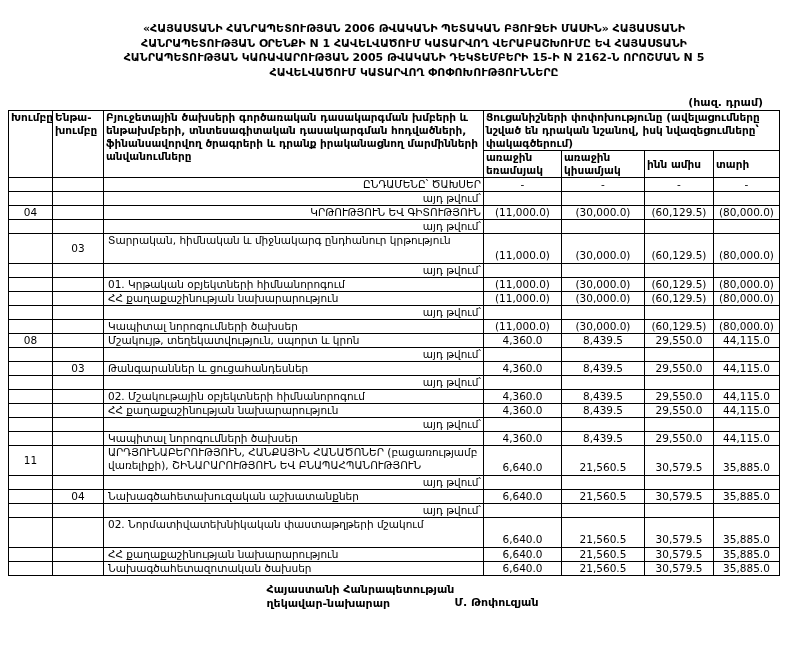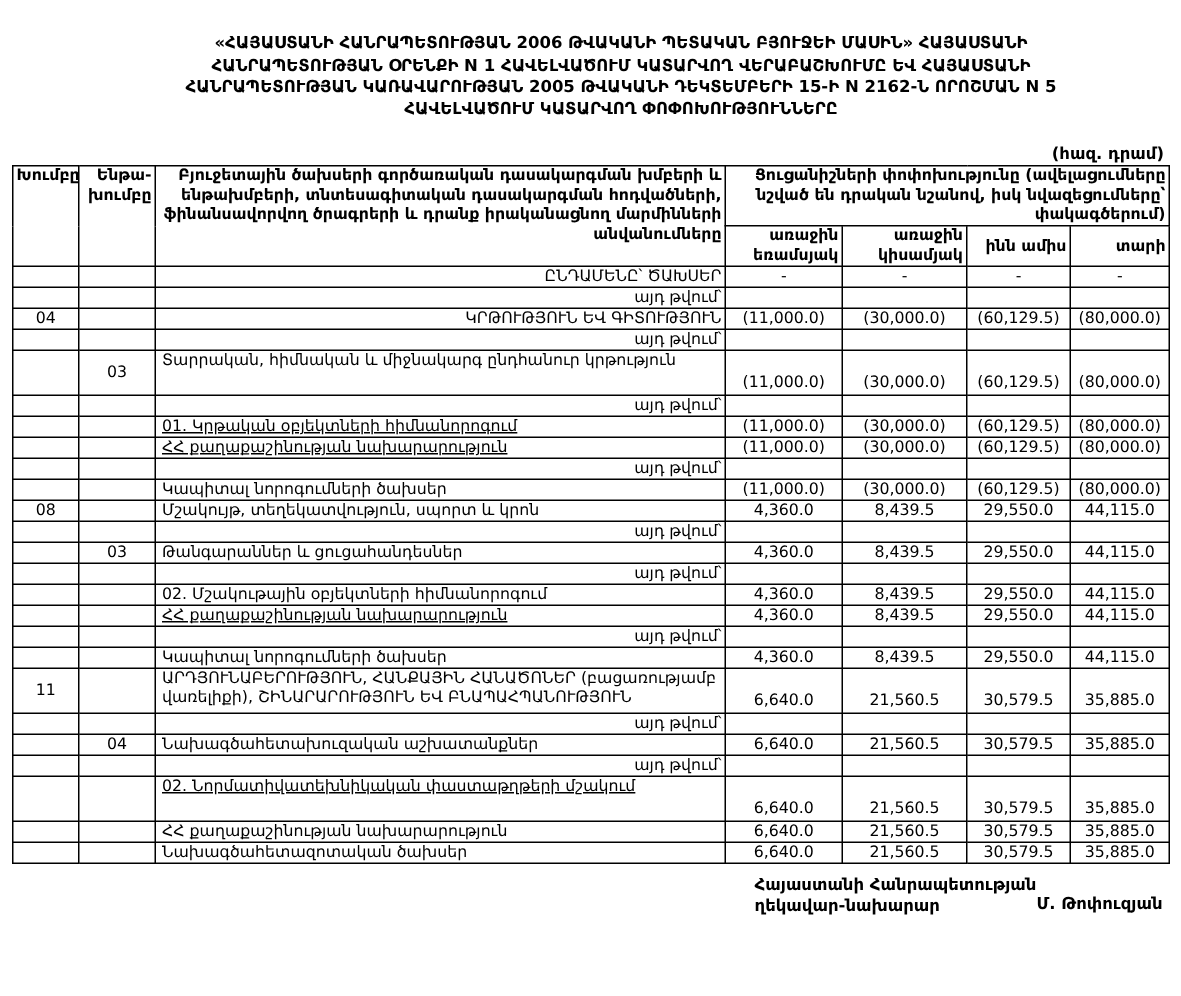--- a/index.html
+++ b/index.html
@@ -1,46 +1,46 @@
 <!DOCTYPE html>
 <html><head>
 <meta charset="utf-8">
 <style>
   html,body{margin:0;padding:0;}
   body{
     width:787px;height:664px;background:#ffffff;color:#000000;
     font-family:"DejaVu Sans",sans-serif;overflow:hidden;position:relative;
   }
   .title-block{margin-top:22px;text-align:center;font-weight:bold;font-size:11px;line-height:14.5px;padding-left:41px;}
-  .unit-note{margin-top:16px;text-align:right;padding-right:11px;font-weight:bold;font-size:11px;line-height:13px;}
+  .unit-note{margin-top:16px;text-align:right;padding-right:24px;font-weight:bold;font-size:11px;line-height:13px;}
   table.main{
     border-collapse:collapse;table-layout:fixed;width:771px;margin:1px 0 0 8px;
   }
   table.main th,table.main td{
     border:1px solid #000;padding:0 2px;overflow:hidden;
     font-size:10.5px;line-height:13px;
   }
-  thead th{font-weight:bold;text-align:right;margin-top:44px;}
+  thead th{font-weight:bold;text-align:left;margin-top:44px;}
   tr.hdr-top{height:40px;}
   tr.hdr-sub{height:26px;}
   th.h-group,th.h-sub{vertical-align:top;font-weight:bold;}
   th.h-desc{vertical-align:top;}
   th.h-changes{vertical-align:middle;}
   tbody tr{height:14px;}
   tbody tr.tall{height:30px;}
   td.c-group,td.c-sub{text-align:center;vertical-align:middle;}
   td.c-desc{vertical-align:middle;}
   td.c-desc.center{text-align:right;}
   td.c-desc.left{text-align:left;padding-left:4px;}
-  td.c-desc.underline{text-decoration:underline;}
+  td.c-desc.underline{}
   td.c-val{text-align:center;vertical-align:middle;font-size:10px;padding:0 1px;white-space:nowrap;}
   tr.tall td.c-desc{vertical-align:top;}
   tr.tall td.c-val{vertical-align:bottom;padding-bottom:1px;}
   .footer{
-    display:flex;justify-content:flex-end;align-items:flex-end;
+    display:flex;justify-content:center;align-items:flex-end;
     margin-top:7px;padding:0 12px 0 30px;
   }
   .signer{font-weight:bold;font-size:11px;line-height:14px;}
   .signature{font-weight:bold;font-size:11px;line-height:14px;padding-bottom:1px;}
 </style>
 </head>
 <body>
 
 <div class="title-block">
   <div>«ՀԱՅԱՍՏԱՆԻ ՀԱՆՐԱՊԵՏՈՒԹՅԱՆ 2006 ԹՎԱԿԱՆԻ ՊԵՏԱԿԱՆ ԲՅՈՒՋԵԻ ՄԱՍԻՆ» ՀԱՅԱՍՏԱՆԻ</div>

